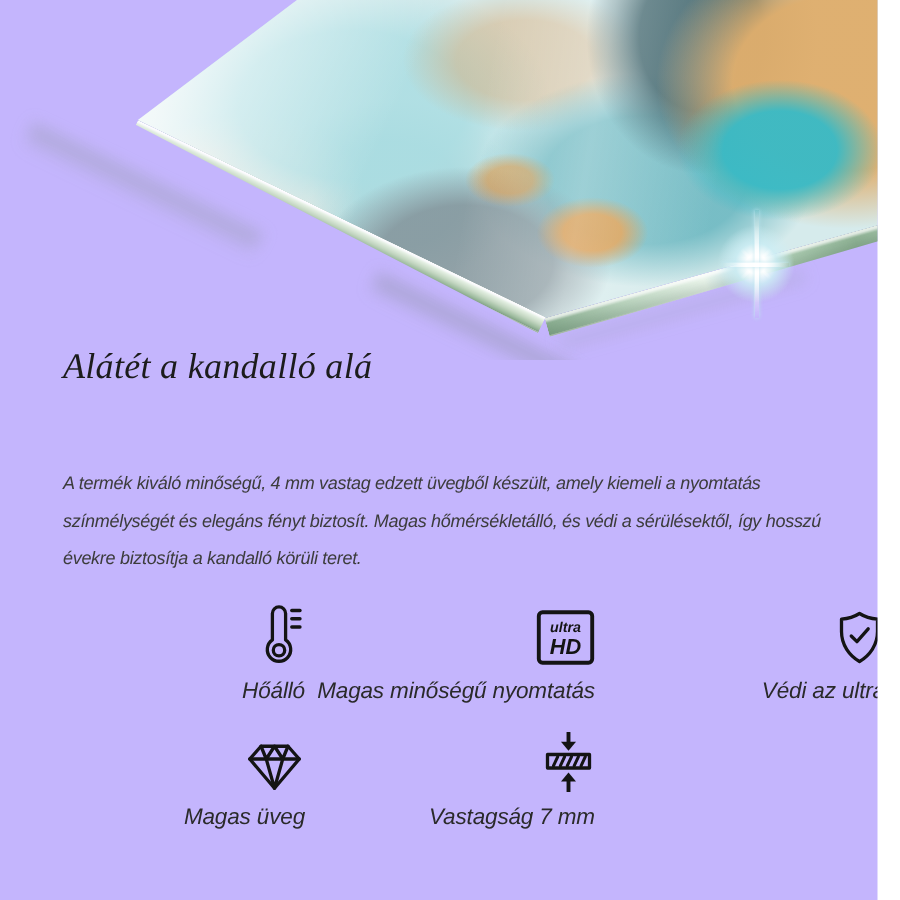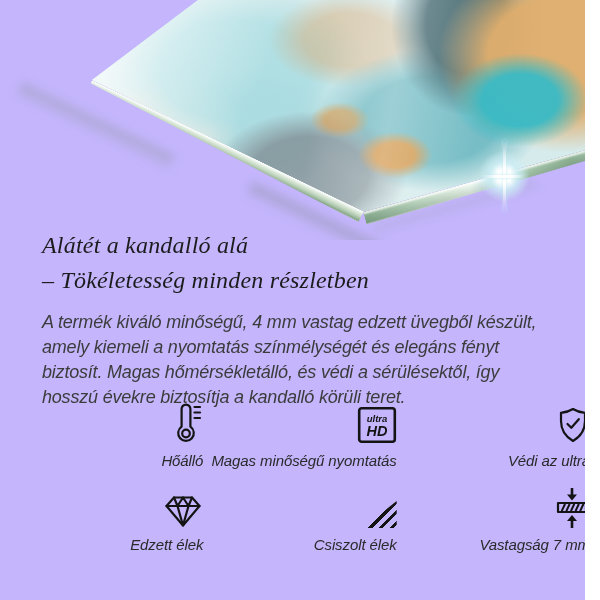--- a/index.html
+++ b/index.html
@@ -76,21 +76,21 @@
   .sparkle .ray-d1, .sparkle .ray-d2 {
     position:absolute; left:-14px; top:-1px; width:28px; height:2px;
     background:linear-gradient(to right, rgba(255,255,255,0), rgba(255,255,255,.9) 50%, rgba(255,255,255,0));
   }
   .sparkle .ray-d1 { transform:rotate(45deg); }
   .sparkle .ray-d2 { transform:rotate(-45deg); }
 
   
   .title { position:absolute; left:42px; top:228px; font-family:"Liberation Serif", serif; font-weight:400;
            font-size:24px; line-height:35px; color:#1c1c1c; letter-spacing:.2px; }
-  .desc  { position:absolute; left:42px; top:310px; width:515px; font-size:18px; line-height:25px;
+  .desc  { position:absolute; left:42px; top:310px; width:515px; font-size:12px; line-height:25px;
            color:#3c3c3c; letter-spacing:-0.2px; }
 
   
   .features { position:absolute; left:10px; top:400px; width:580px;
               display:grid; grid-template-columns:repeat(3,1fr); row-gap:18px; }
   .feature { display:flex; flex-direction:column; align-items:flex-end; }
   .icon-box { height:44px; display:flex; align-items:flex-end; justify-content:center; }
   .feature .label { margin-top:8px; height:14px; font-size:15px; color:#2a2a2a; letter-spacing:-0.1px; }
   svg.ic { stroke:#141414; fill:none; stroke-width:2.2; stroke-linecap:round; stroke-linejoin:round; }
   .uhd-text { font-family:"Liberation Sans", sans-serif; fill:#141414; stroke:none; text-anchor:middle; font-weight:bold; }
@@ -116,21 +116,20 @@
       <div class="glow"></div>
         <div class="ray-d1"></div>
         <div class="ray-d2"></div>
       <div class="ray-v"></div>
         <div class="ray-h"></div>
     </div>
   </div>
 
   <h1 class="title">
     <span>Alátét a kandalló alá</span><br>
-    <span>– Tökéletesség minden részletben</span>
   </h1>
 
   <p class="desc">A termék kiváló minőségű, 4 mm vastag edzett üvegből készült, amely kiemeli a nyomtatás színmélységét és elegáns fényt biztosít. Magas hőmérsékletálló, és védi a sérülésektől, így hosszú évekre biztosítja a kandalló körüli teret.</p>
 
   <div class="features">
 
     <div class="feature">
       <div class="icon-box">
         <svg class="ic" width="30" height="42" viewBox="0 0 30 42">
           <path d="M13 2.6 a4.4 4.4 0 0 1 4.4 4.4 V24.6 a7.8 7.8 0 1 1 -8.8 0 V7 A4.4 4.4 0 0 1 13 2.6 Z"></path>
@@ -166,29 +165,23 @@
 
     <div class="feature">
       <div class="icon-box">
         <svg class="ic" width="40" height="34" viewBox="0 0 40 34">
           <path d="M11 3.5 H29 L36.5 12 L20 31.5 L3.5 12 Z"></path>
           <path d="M3.5 12 H36.5"></path>
           <path d="M11 3.5 L14.5 12 L20 3.5 L25.5 12 L29 3.5"></path>
           <path d="M14.5 12 L20 31.5 L25.5 12"></path>
         </svg>
       </div>
-      <div class="label">Edzett élek</div>
+      <div class="label">Magas üveg</div>
     </div>
 
-    <div class="feature">
-      <div class="icon-box">
-        <div class="stripes"></div>
-      </div>
-      <div class="label">Csiszolt élek</div>
-    </div>
 
     <div class="feature">
       <div class="icon-box">
         <svg class="ic" width="36" height="40" viewBox="0 0 36 40">
           <line x1="18" y1="0.5" x2="18" y2="6.5" stroke-width="2.6"></line>
           <polygon points="13,6.5 23,6.5 18,12.5" fill="#141414" stroke="none"></polygon>
           <rect x="4" y="15" width="28" height="9"></rect>
           <path d="M8 22.5 L10.8 16.5 M12.6 22.5 L15.4 16.5 M17.2 22.5 L20 16.5 M21.8 22.5 L24.6 16.5 M26.4 22.5 L29.2 16.5" stroke-width="2"></path>
           <polygon points="13,33 23,33 18,27" fill="#141414" stroke="none"></polygon>
           <line x1="18" y1="33" x2="18" y2="39.5" stroke-width="2.6"></line>

